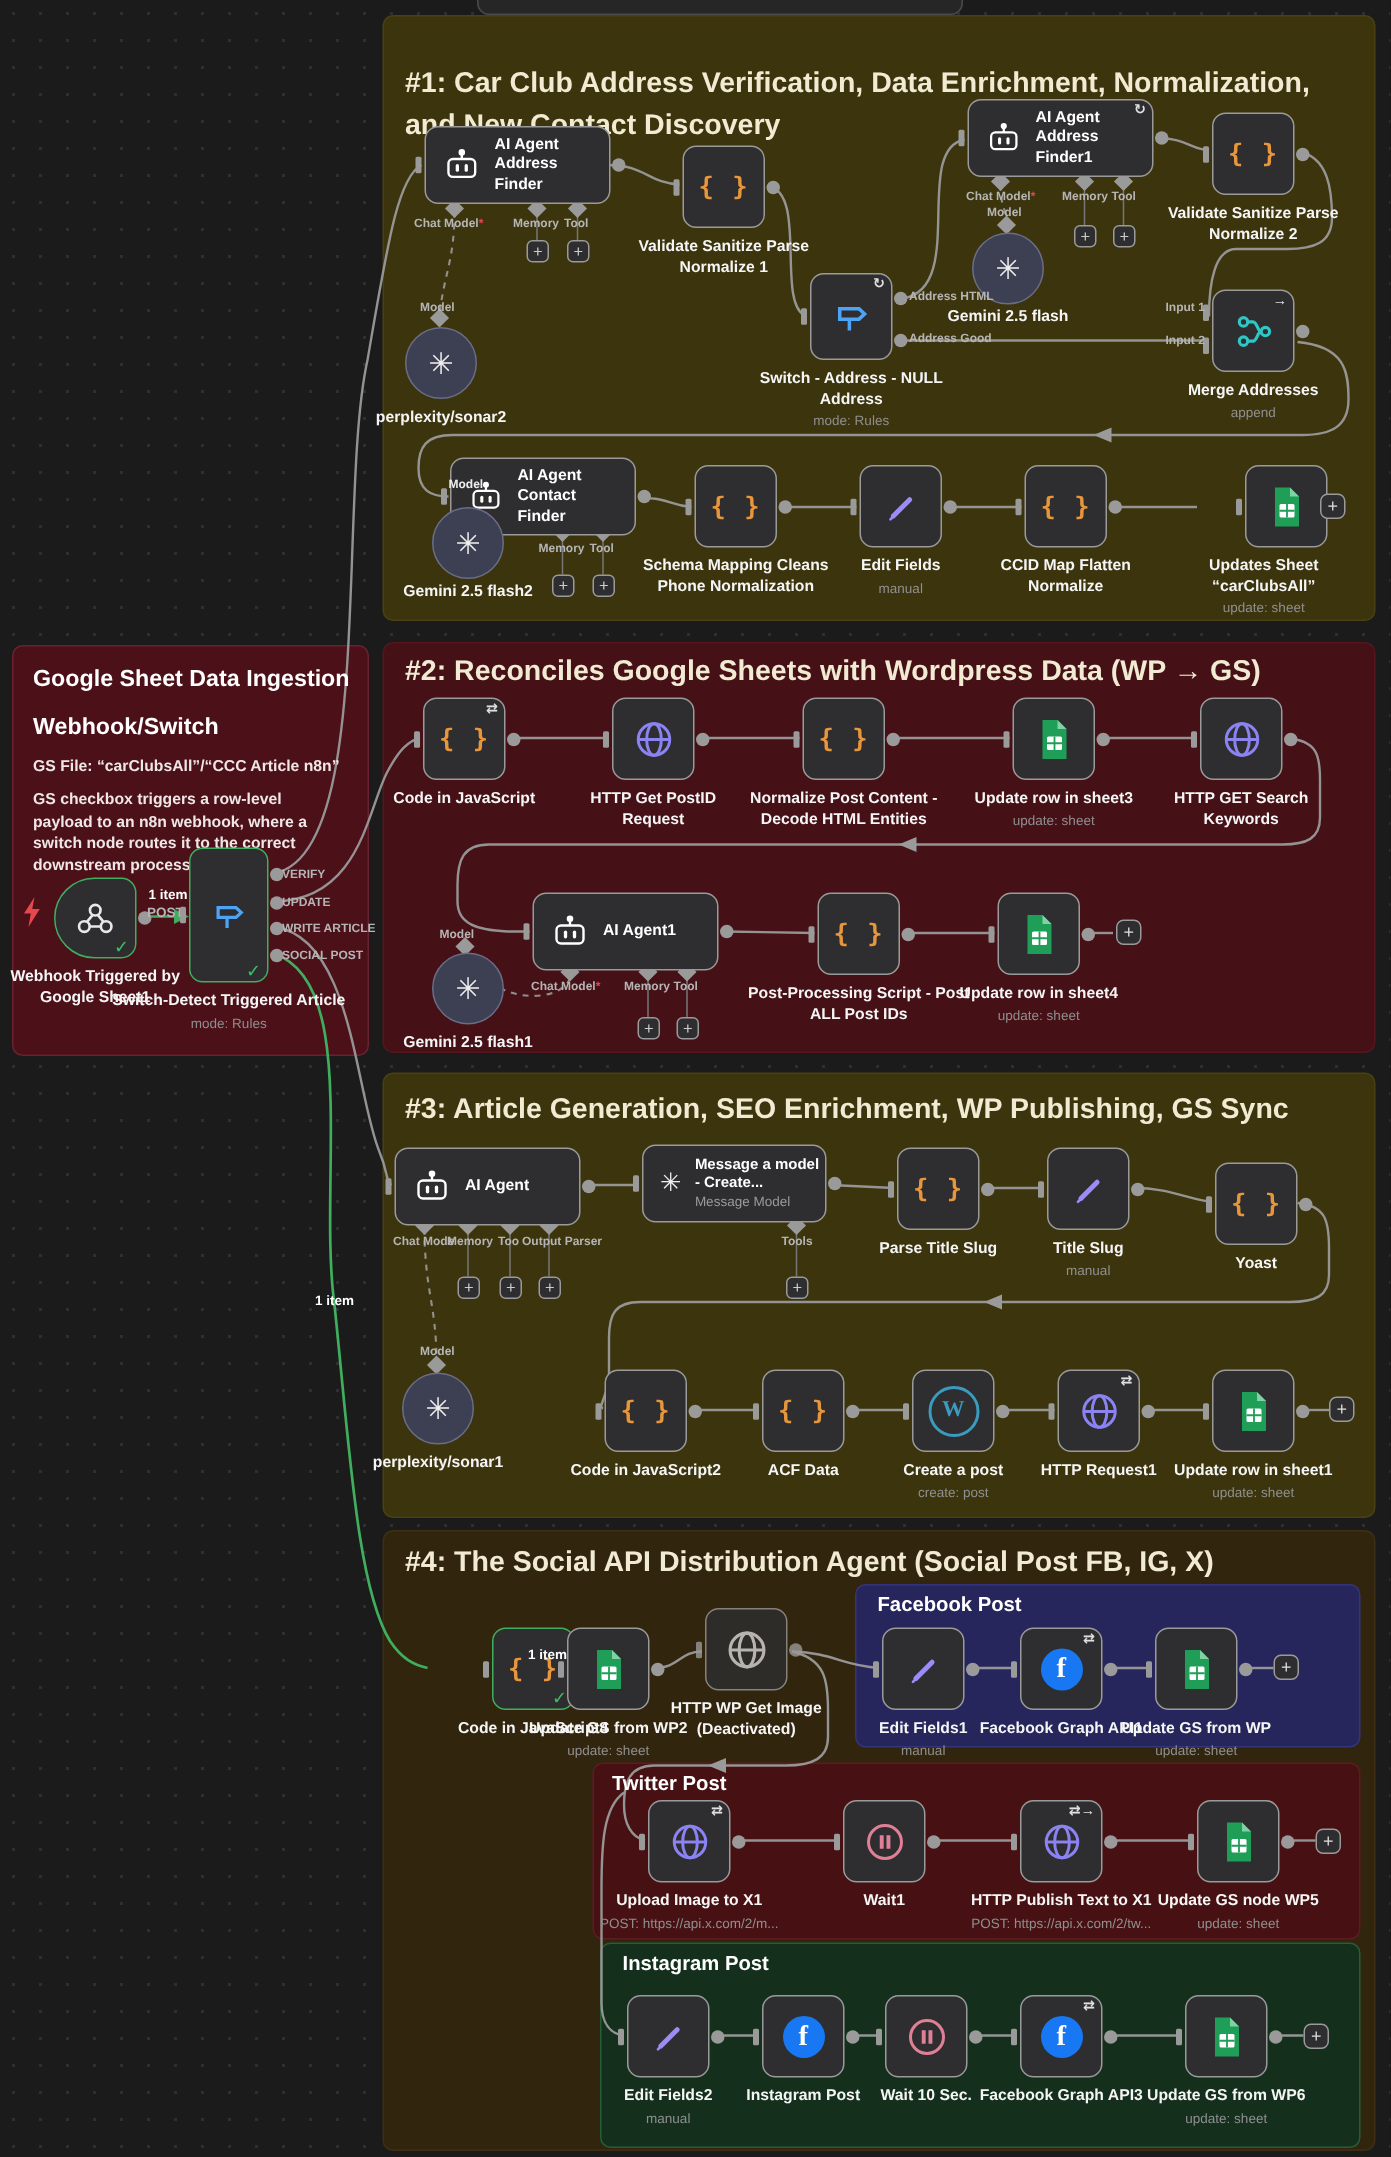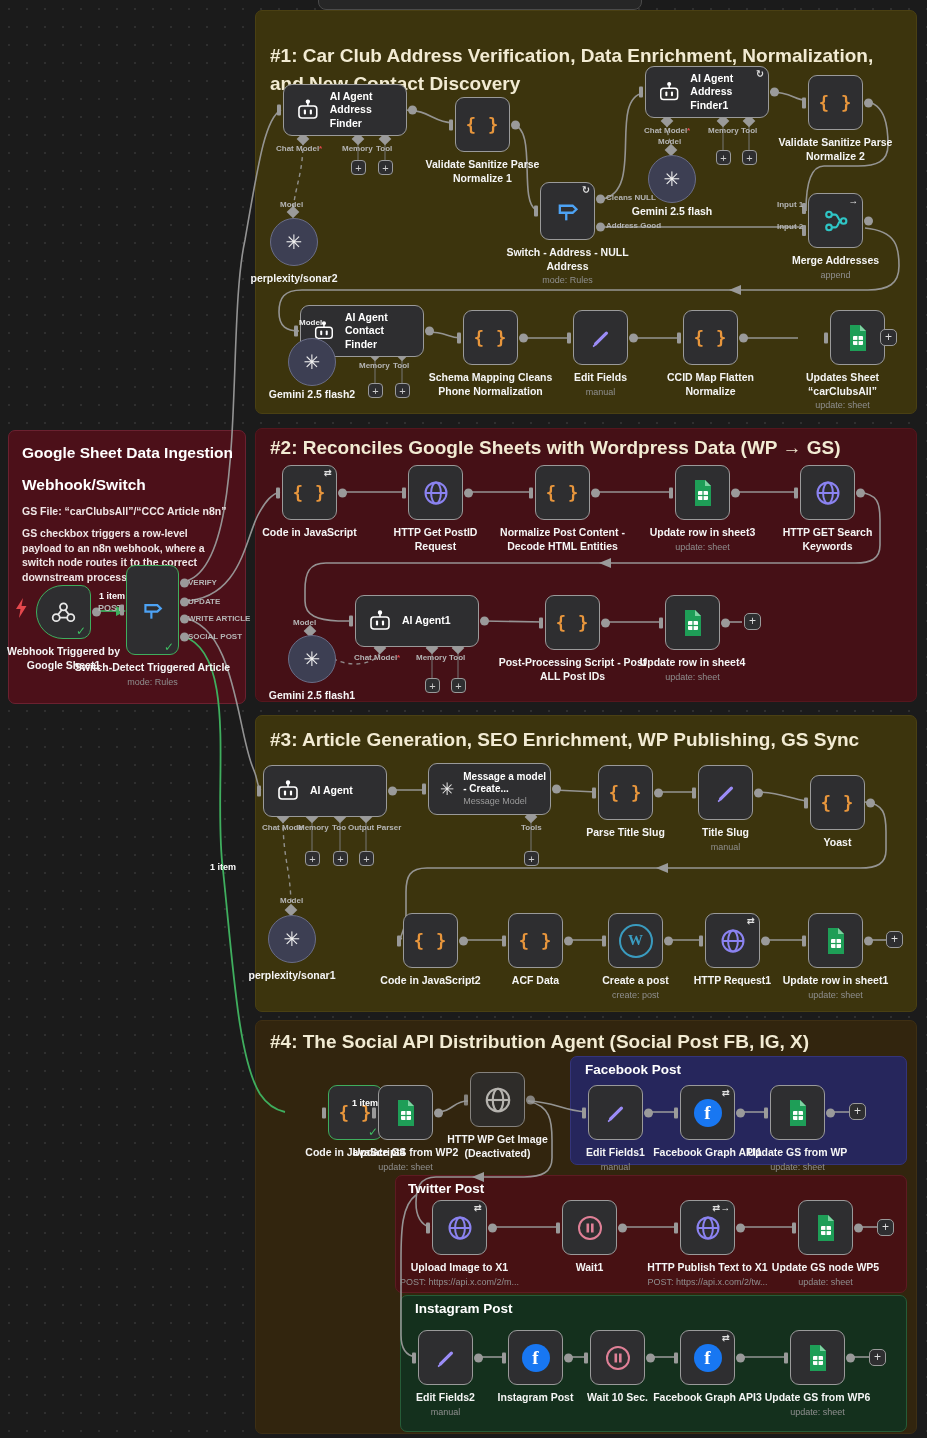--- a/index.html
+++ b/index.html
@@ -313,21 +313,21 @@
           <path d="M10.5,13.5 v6.5"></path>
       </svg>
       <span class="pout" style="top:16px;"></span>
       <span class="pout" style="top:44px;"></span>
     </div>
     <div class="nlabel" style="width:140px;">
       <span>Switch - Address - NULL Address</span>
       <div class="nsub">mode: Rules</div>
     </div>
   </div>
-  <span class="clabel" style="left:606px;top:193px;">Cleans NULL</span>
+  <span class="clabel" style="left:606px;top:193px;">Address HTML</span>
   <span class="clabel" style="left:606px;top:221px;">Address Good</span>
 
   <div class="node" style="left:808px;top:193px;">
     <div class="nbox">
       <span class="badge">→</span>
       <span class="pin mp" style="top:9px;"></span>
       <span class="pin mp" style="top:31px;"></span>
       <svg width="28" height="28" viewBox="0 0 24 24" fill="none" stroke="#2fc6c6" stroke-width="1.8">
         <circle cx="6" cy="6.5" r="2.4"></circle>
           <circle cx="6" cy="17.5" r="2.4"></circle>

